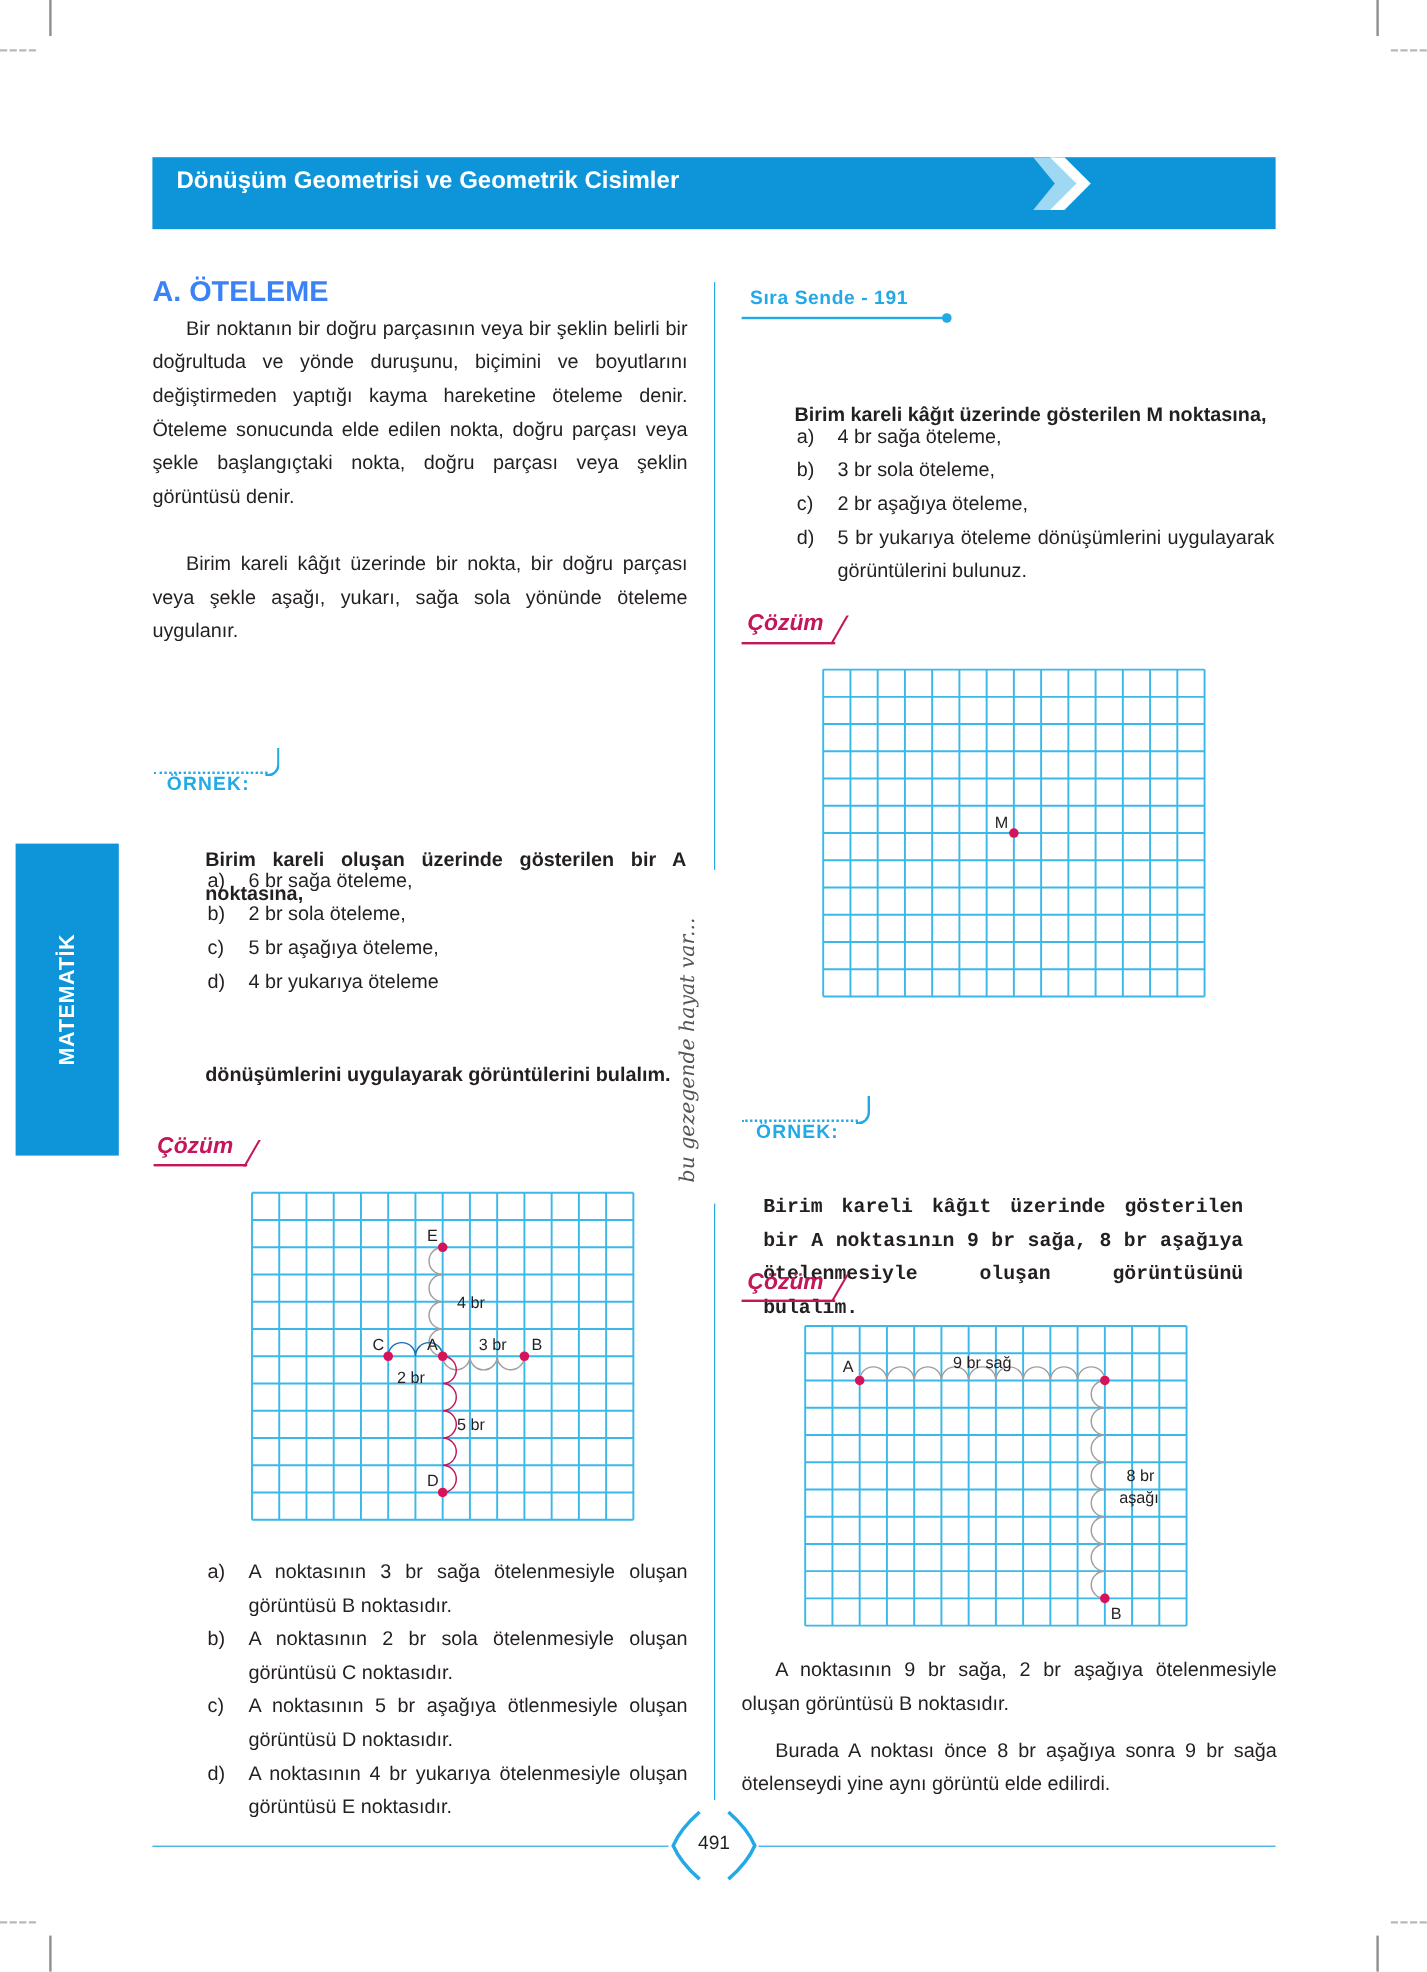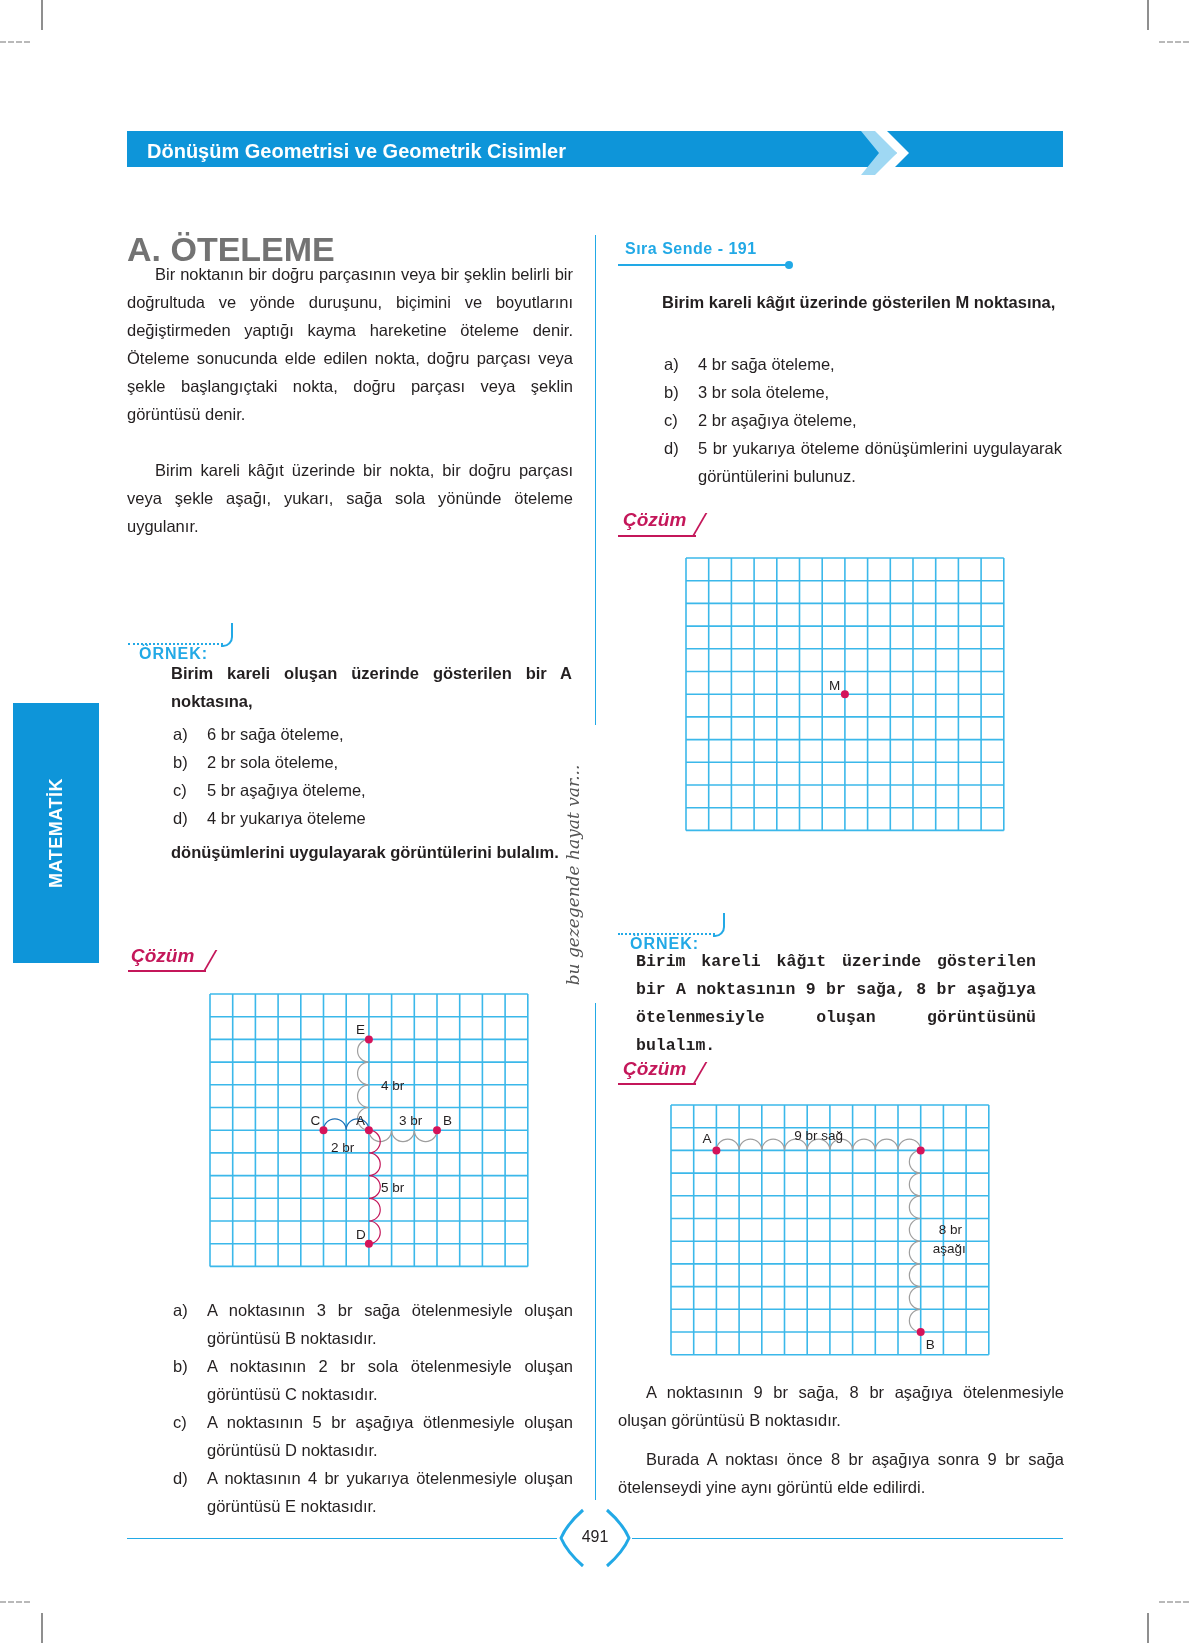--- a/index.html
+++ b/index.html
@@ -5,40 +5,40 @@
   html, body { margin: 0; padding: 0; background: #ffffff; }
   body { width: 1189px; height: 1643px; position: relative; overflow: hidden;
          font-family: "Liberation Sans", sans-serif; color: #231f20; }
   .abs { position: absolute; }
 
   
   .crop-v { position: absolute; width: 2px; background: #8f8f8f; }
   .crop-h { position: absolute; height: 2px; border-top: 2px dashed #b9b9b9; }
 
   
-  .header-bar { position: absolute; left: 127px; top: 131px; width: 936px; height: 36px;
+  .header-bar { position: absolute; left: 127px; top: 131px; width: 936px; height: 60px;
                 background: #0e95d9; }
   .header-title { position: absolute; left: 20px; top: 9px; color: #fff; font-weight: bold;
                   font-size: 20px; }
   .header-chevron { position: absolute; right: 142px; top: 0px; }
 
   
   .side-tab { position: absolute; left: 13px; top: 703px; width: 86px; height: 260px;
               background: #0e95d9; }
   .side-tab-label { position: absolute; left: 50%; top: 50%; transform: translate(-50%, -50%) rotate(-90deg);
                     color: #fff; font-weight: bold; font-size: 18px; white-space: nowrap; letter-spacing: 0.5px; }
 
   
-  .section-title { position: absolute; left: 127px; top: 230px; font-size: 34px; font-weight: bold; color: #737373; }
+  .section-title { position: absolute; left: 127px; top: 230px; font-size: 24px; font-weight: bold; color: #3b82f6; }
 
   .para { position: absolute; font-size: 16.5px; line-height: 28px; text-align: justify;
           text-align-last: left; color: #231f20; }
   .para .indent { display: inline-block; width: 28px; }
 
-  .bold { font-weight: bold; }
+  .bold { font-weight: bold; margin-top: 44px; }
 
   .list { position: absolute; font-size: 16.5px; line-height: 28px; margin: 0; padding: 0; list-style: none; }
   .list li { display: flex; }
   .list .lbl { width: 34px; flex: none; }
   .list .txt { flex: 1; text-align: justify; text-align-last: left; }
 
   
   .ornek { position: absolute; color: #22a9e6; font-weight: bold; font-size: 16px; letter-spacing: 1px; margin-top: 24px; }
   .ornek-line { position: absolute; height: 0; border-bottom: 2px dotted #22a9e6; }
   .ornek-bracket { position: absolute; width: 10px; height: 22px; border-right: 2px solid #22a9e6;
@@ -307,21 +307,21 @@
     <text x="148.54999999999998" y="36.4" font-size="13.5" fill="#231f20" font-family="Liberation Sans, sans-serif" text-anchor="middle">9 br sağ</text>
     <text x="268.7" y="130.39" font-size="13.5" fill="#231f20" font-family="Liberation Sans, sans-serif" text-anchor="start">8 br</text>
     <text x="262.7" y="148.54999999999998" font-size="13.5" fill="#231f20" font-family="Liberation Sans, sans-serif" text-anchor="start">aşağı</text>
     <circle cx="46.4" cy="46.4" r="4" fill="#d4145a"></circle>
     <text x="32.4" y="39.4" font-size="13.5" fill="#231f20" font-family="Liberation Sans, sans-serif" text-anchor="start">A</text>
     <circle cx="250.7" cy="228" r="4" fill="#d4145a"></circle>
     <text x="255.7" y="245" font-size="13.5" fill="#231f20" font-family="Liberation Sans, sans-serif" text-anchor="start">B</text>
   </svg>
 
 <div class="para" style="left:618px; top:1378px; width:446px;">
-  <span class="indent"></span><span>A noktasının 9 br sağa, 8 br aşağıya ötelenmesiyle oluşan görüntüsü B noktasıdır.</span>
+  <span class="indent"></span><span>A noktasının 9 br sağa, 2 br aşağıya ötelenmesiyle oluşan görüntüsü B noktasıdır.</span>
 </div>
 <div class="para" style="left:618px; top:1445px; width:446px;">
   <span class="indent"></span><span>Burada A noktası önce 8 br aşağıya sonra 9 br sağa ötelenseydi yine aynı görüntü elde edilirdi.</span>
 </div>
 
 <div class="footer-line" style="left:127px; top:1538px; width:430px;"></div>
 <div class="footer-line" style="left:632px; top:1538px; width:431px;"></div>
 <svg class="abs" style="left:553px; top:1506px;" width="84" height="64" viewBox="0 0 84 64">
   <path d="M30 4 Q14 18 8 32 Q14 46 30 60" stroke="#22a9e6" stroke-width="3" fill="none"></path>
   <path d="M54 4 Q70 18 76 32 Q70 46 54 60" stroke="#22a9e6" stroke-width="3" fill="none"></path>

